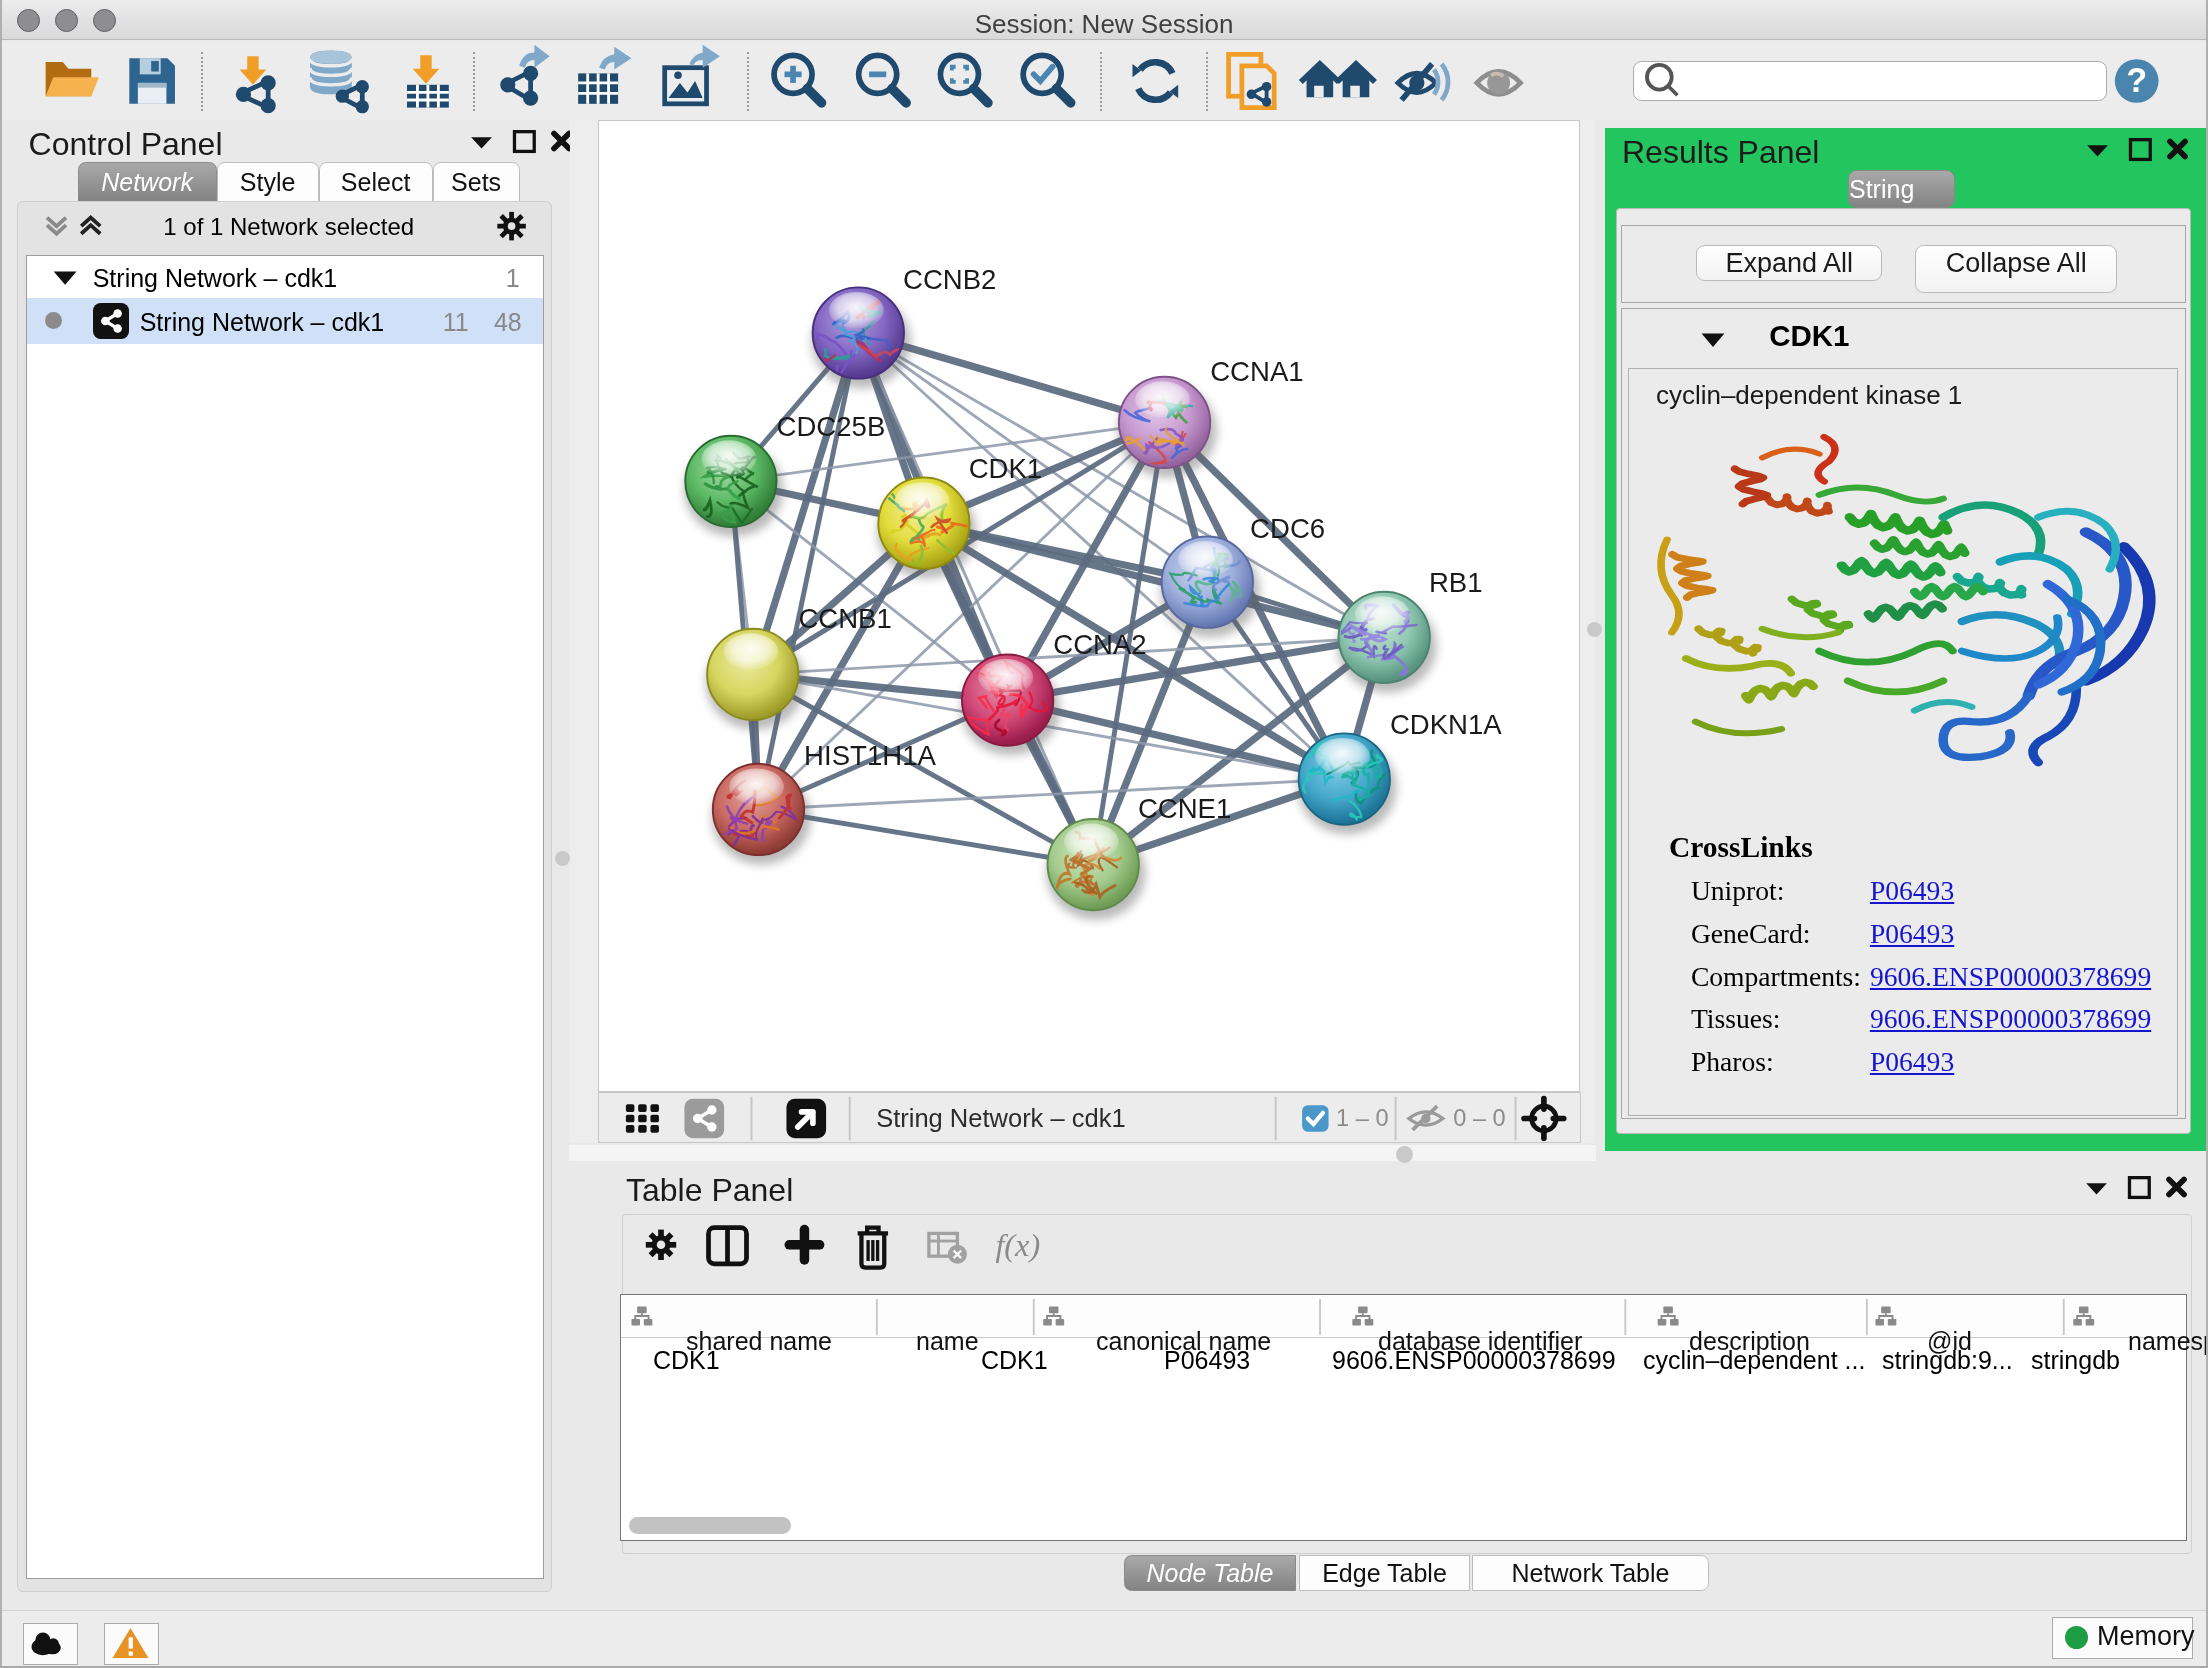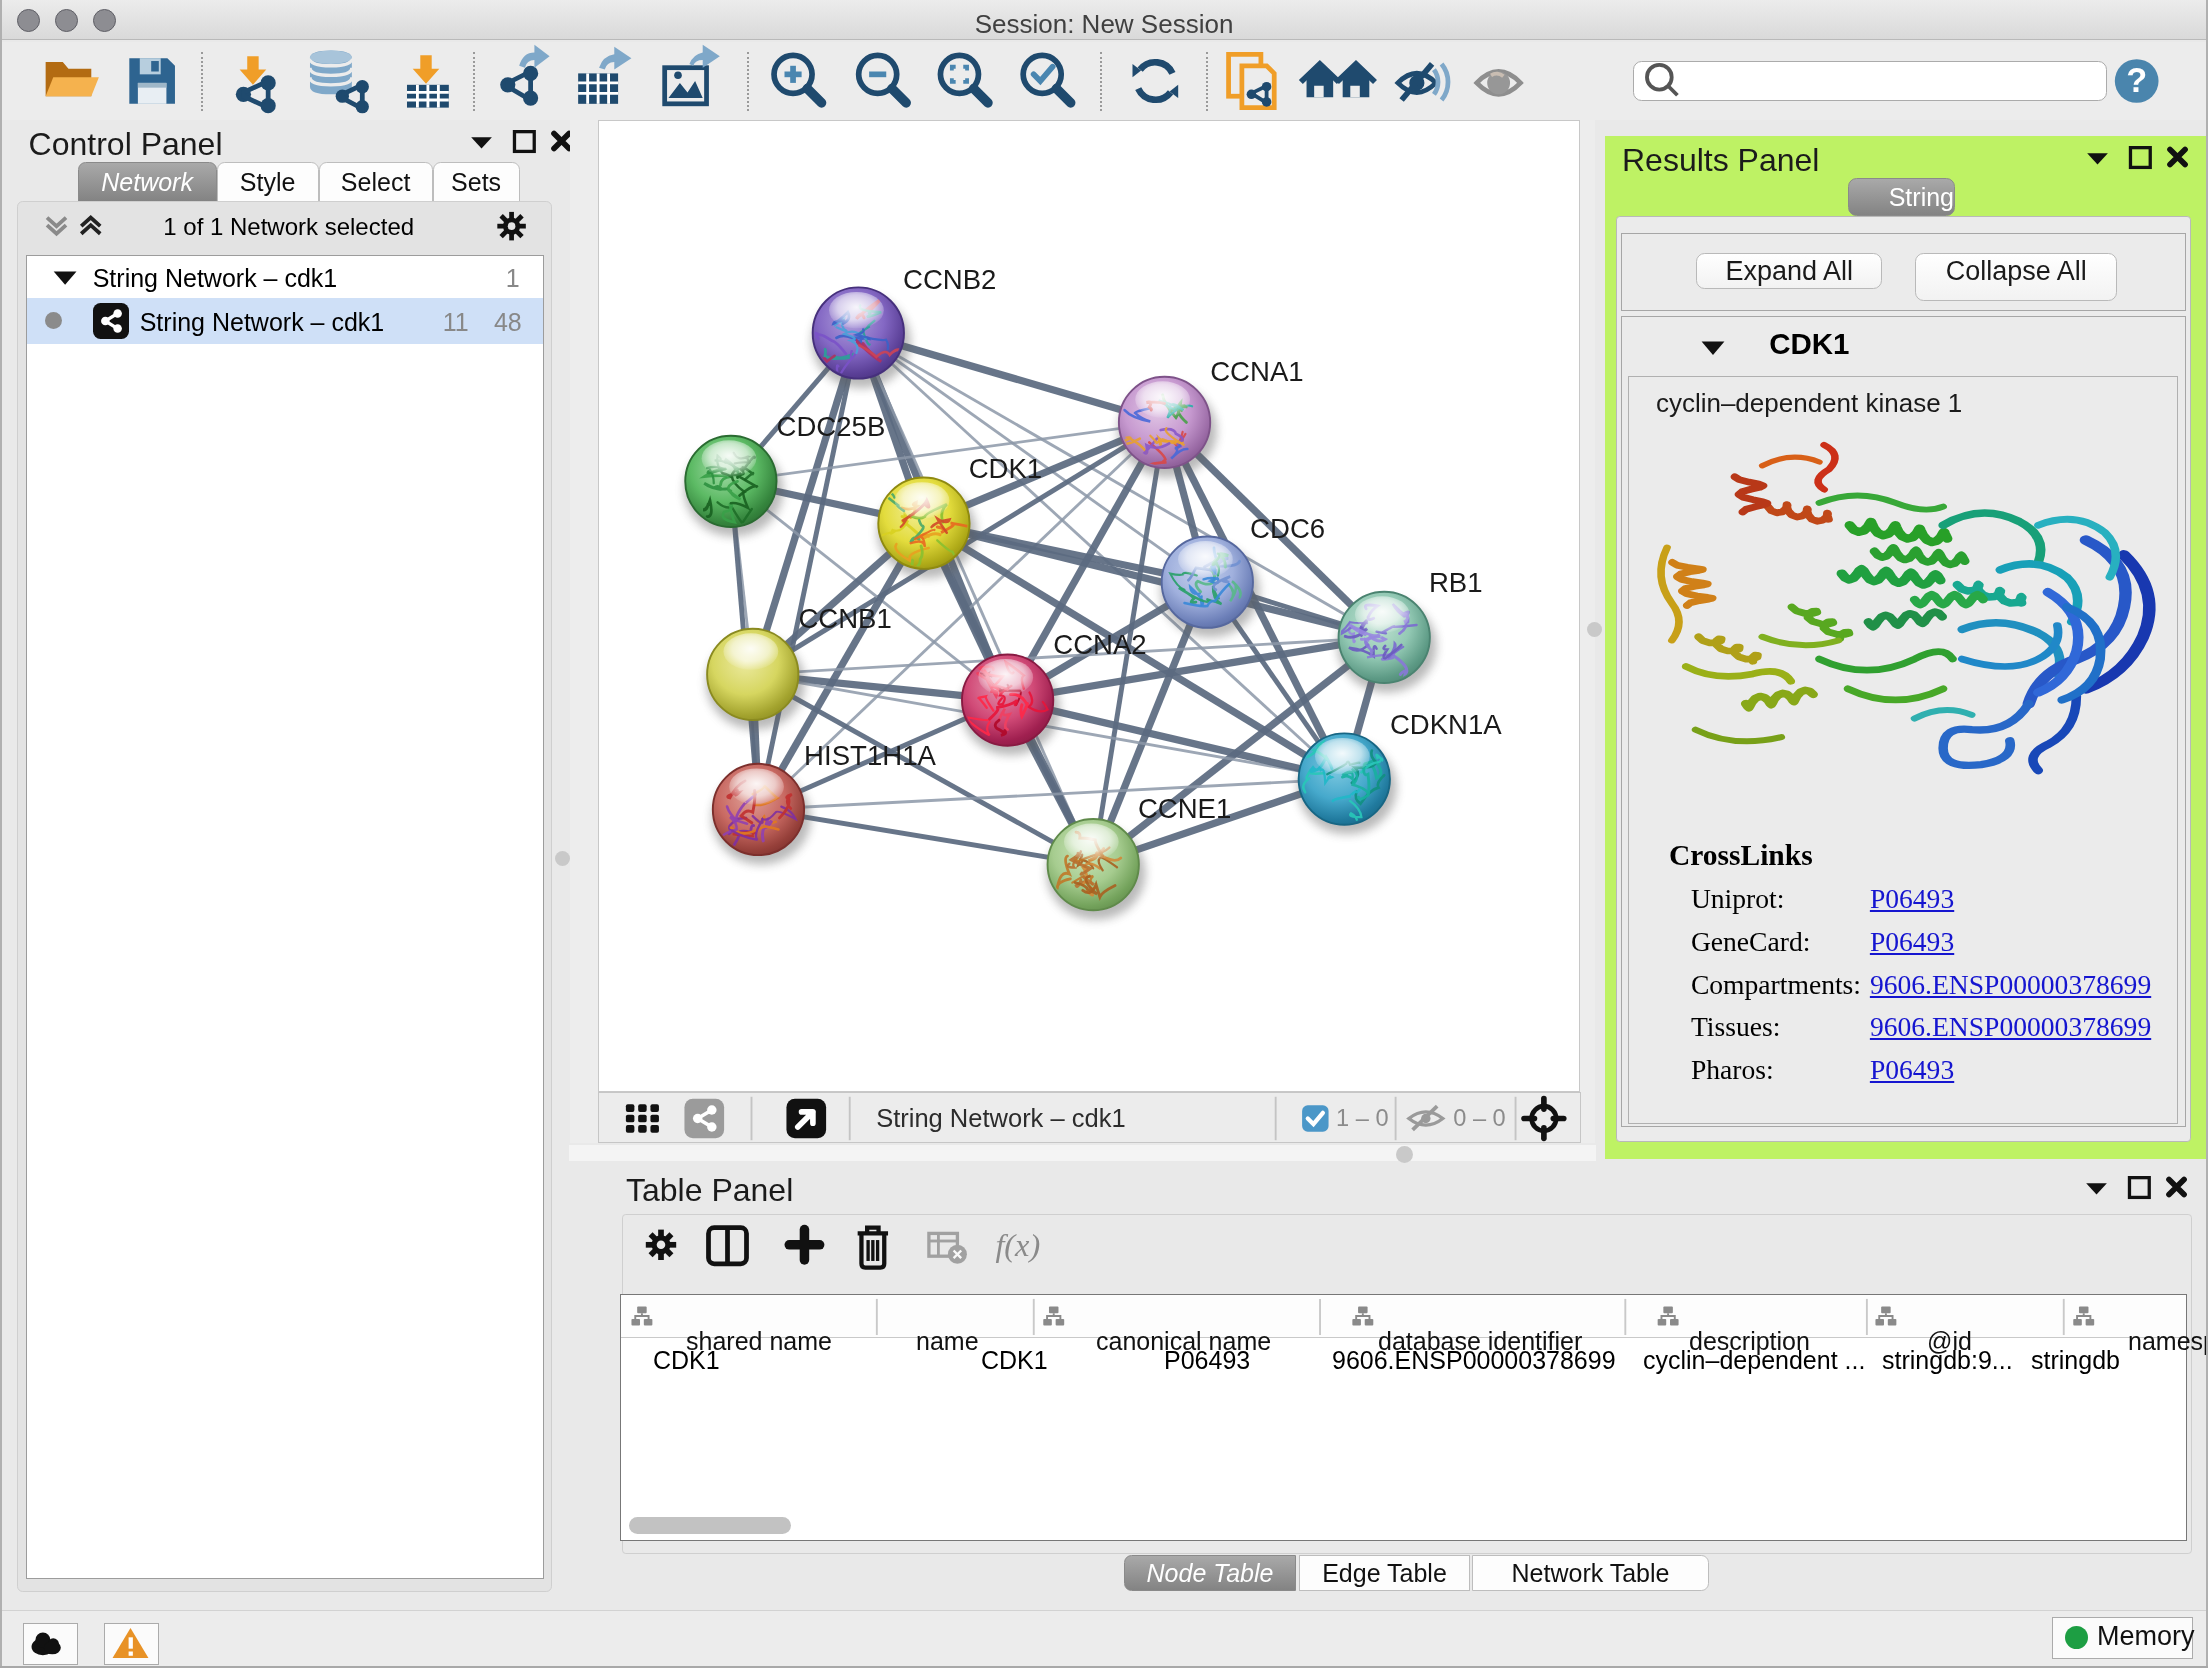--- a/index.html
+++ b/index.html
@@ -22,21 +22,21 @@
 #cpbody { position:absolute; left:9.5px; top:81px; width:535px; height:1391px; background:#e3e3e3; border:1px solid #cfcfcf; border-radius:5.7px; }
 #cphead { position:absolute; left:7.6px; top:7.6px; width:518px; height:38px; }
 #cplist { position:absolute; left:7.6px; top:53px; width:518px; height:1324px; background:#ffffff; border:1.9px solid #9c9c9c; }
 .row1 { position:absolute; left:0; top:0; width:100%; height:42px; }
 .row2 { position:absolute; left:0; top:42px; width:100%; height:46px; background:#cfe0f7; }
 
 #npanel { position:absolute; left:570px; top:0px; width:1025px; height:1023px; background:#ededed; }
 #ncanvas { position:absolute; left:598px; top:0px; width:982px; height:972px; background:#ffffff; border:1px solid #c8c8c8; }
 #nstatus { position:absolute; left:598px; top:972px; width:983px; height:51px; background:#ececec; border:1.9px solid #c6c6c6; }
 
-#rpanel { position:absolute; left:1605px; top:16px; width:603px; height:1023px; background:#bef264;text-decoration:underline; }
+#rpanel { position:absolute; left:1605px; top:8px; width:603px; height:1023px; background:#22c55e;text-decoration:underline; }
 
 #tpanel { position:absolute; left:569px; top:1041px; width:1640px; height:455px; background:#e9e9e9; }
 
 #statusbar { position:absolute; left:0; top:1610px; width:2208px; height:58px; background:#ececec; border-top:1.9px solid #d2d2d2; }
 .sq-btn { position:absolute; background:#fbfbfb; border:1.9px solid #ababab; }
 a.link { color:#1515d0; text-decoration:underline; }
 .btn { background:linear-gradient(#ffffff,#f2f2f2); border:1.9px solid #b9b9b9; border-radius:8.6px;
   font-size:27px; color:#1a1a1a; text-align:center; line-height:42px; }
 .hcell { position:absolute; top:0; height:43px; font-size:25px; color:#111;margin-top:24px; }
 </style>
@@ -729,21 +729,21 @@
       </g>
     </svg>
   </div>
   <div id="rpanel">
     <div class="ptitle" style="position:absolute;left:17px;top:5.7px;">Results Panel</div>
     <svg width="114" height="32" style="position:absolute;left:476px;top:5.7px;" viewBox="0 0 120 34">
       <path d="M 6 12 L 28 12 L 17 24 Z" fill="#111"></path>
       <rect x="52" y="6" width="21" height="21" fill="none" stroke="#111" stroke-width="3.5"></rect>
       <path d="M 94 8 L 110 24 M 110 8 L 94 24" stroke="#111" stroke-width="6" stroke-linecap="round"></path>
     </svg>
-    <div style="position:absolute;left:243px;top:42px;width:107px;height:38px;background:linear-gradient(#a9a9a9,#838383);border:1px solid #8a8a8a;border-radius:8.6px;color:#fff;font-size:25px;text-align:right;line-height:36px;">String</div>
+    <div style="position:absolute;left:243px;top:42px;width:107px;height:38px;background:linear-gradient(#a9a9a9,#838383);border:1px solid #8a8a8a;border-radius:8.6px;color:#fff;font-size:25px;text-align:left;line-height:36px;">String</div>
     <div style="position:absolute;left:11.4px;top:80px;width:575px;height:926px;background:#ebebeb;border:1.9px solid #b9b9b9;border-radius:3.8px;">
       <div style="position:absolute;left:3.8px;top:16px;width:565px;height:78px;background:#ebebeb;border:1.9px solid #a6a6a6;">
         <div class="btn" style="position:absolute;left:74px;top:19px;width:186px;height:36px;line-height:34px;">Expand All</div>
         <div class="btn" style="position:absolute;left:293px;top:19px;width:202px;height:48px;line-height:34px;text-align:center;">Collapse All</div>
       </div>
       <div style="position:absolute;left:3.8px;top:99px;width:565px;height:811px;background:#ebebeb;border:1.9px solid #a6a6a6;">
         <svg width="38" height="28.5" style="position:absolute;left:72px;top:17px;" viewBox="0 0 40 30">
             <path d="M 8 8 L 32 8 L 20 22 Z" fill="#111"></path>
           </svg>
         <span style="position:absolute;left:147px;top:9.5px;font-size:29.5px;font-weight:bold;">CDK1</span>

